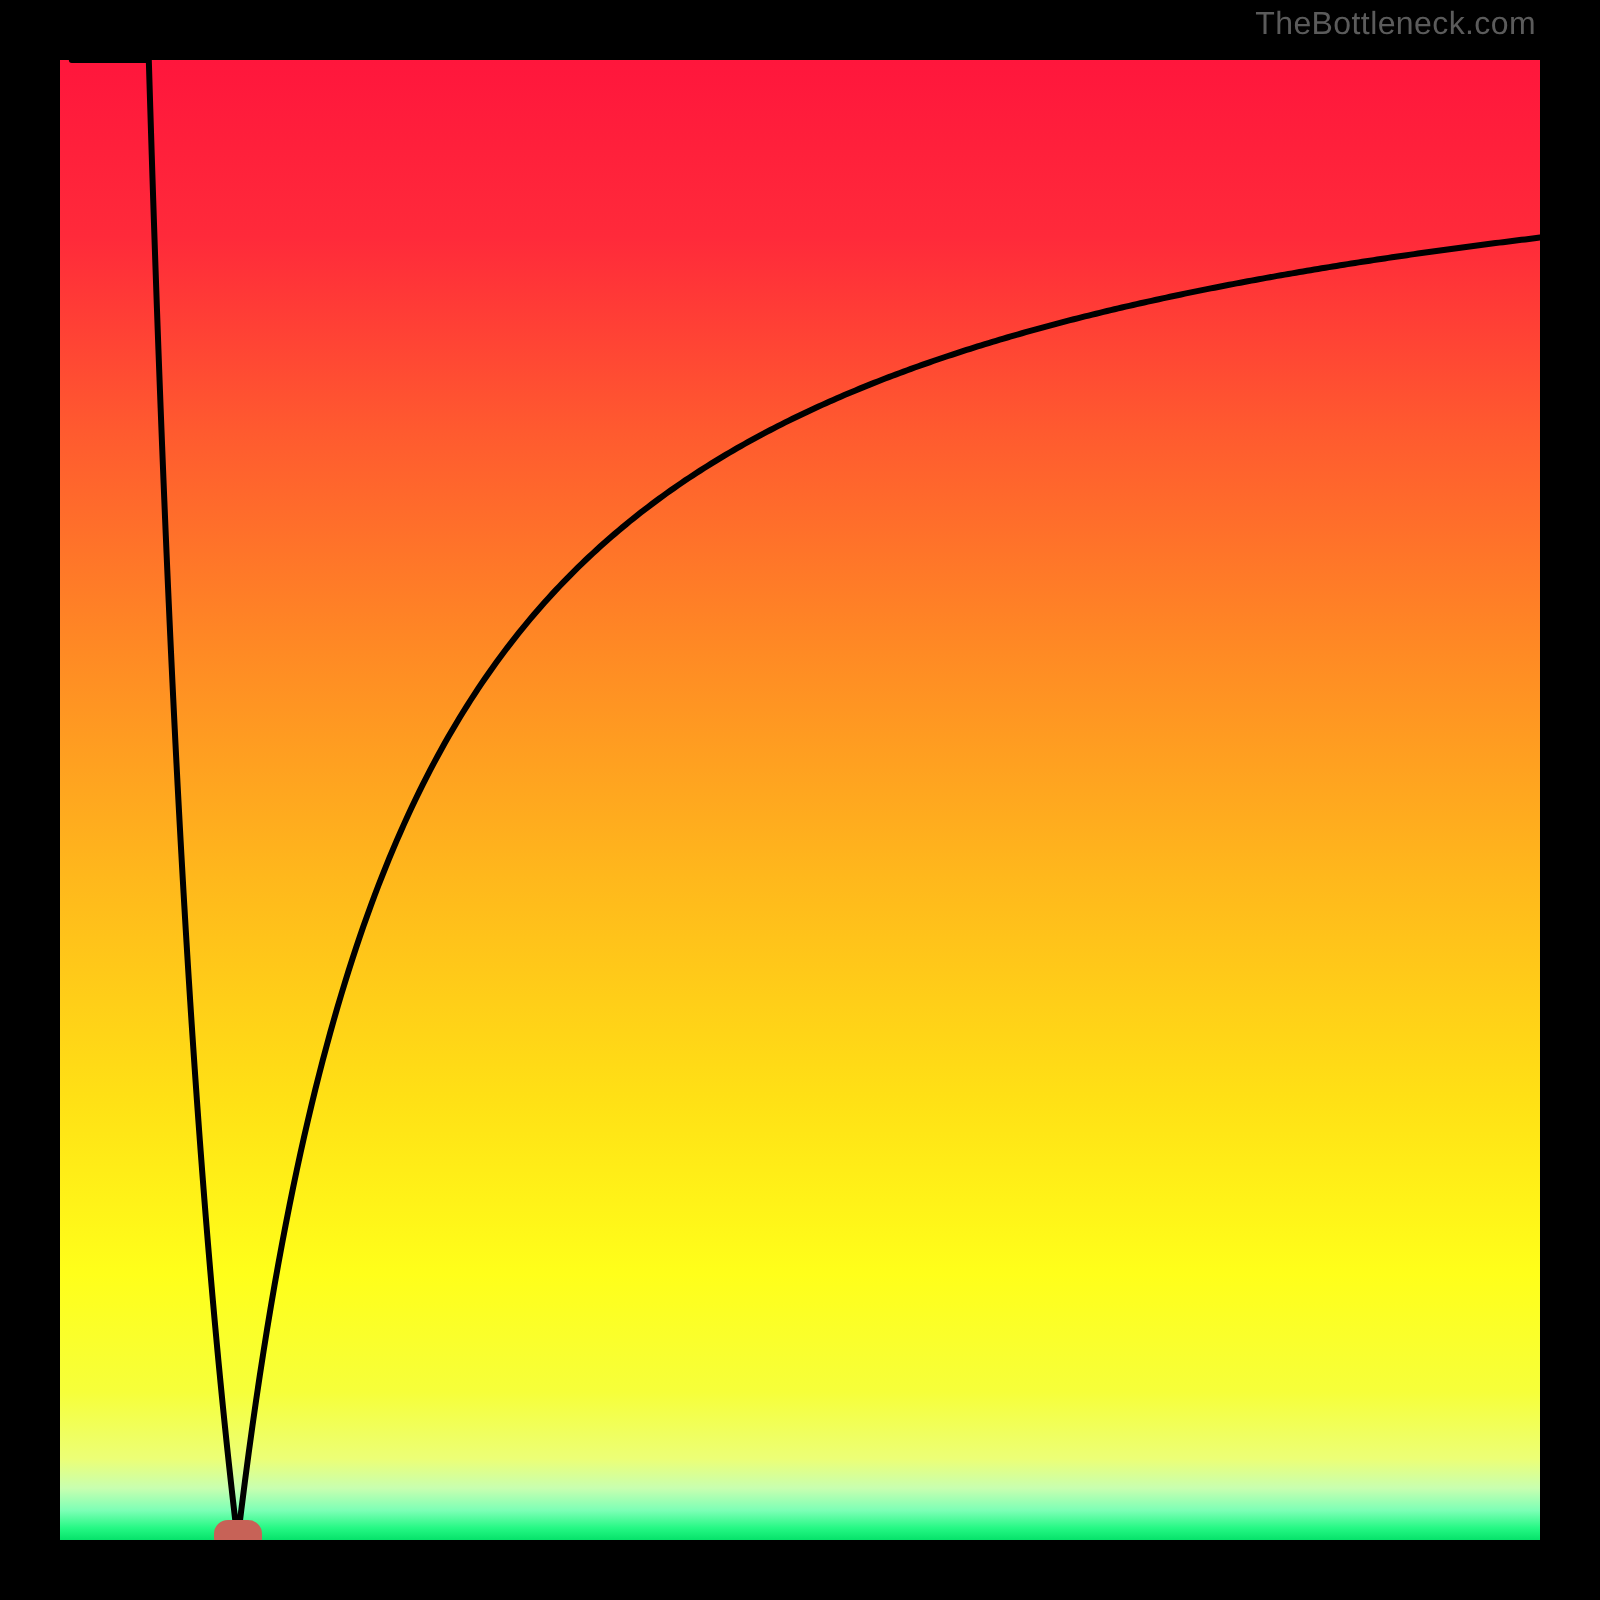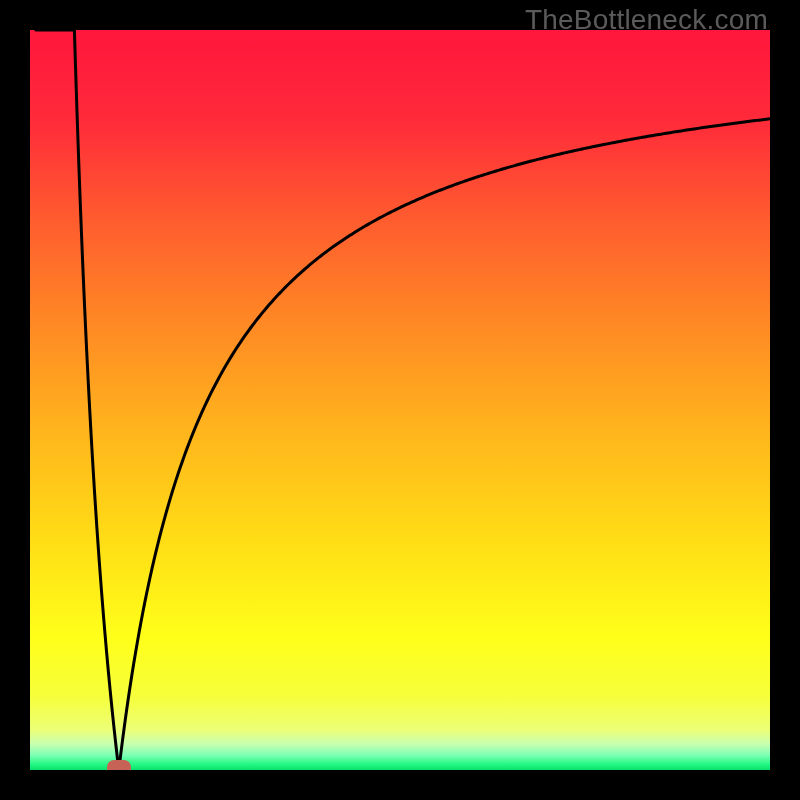--- a/index.html
+++ b/index.html
@@ -27,21 +27,21 @@
   }
   .gradient {
     position: absolute;
     left: 0; top: 0; right: 0; bottom: 0;
   }
   .watermark {
     position: absolute;
     top: 4px;
     right: 32px;
     color: #5b5b5b;
-    font-size: 28px;
+    font-size: 16px;
     font-weight: 500;
     letter-spacing: 0.2px;
     user-select: none;
   }
   .marker {
     position: absolute;
     width: 24px;
     height: 16px;
     border-radius: 7px;
     background: #c76257;

